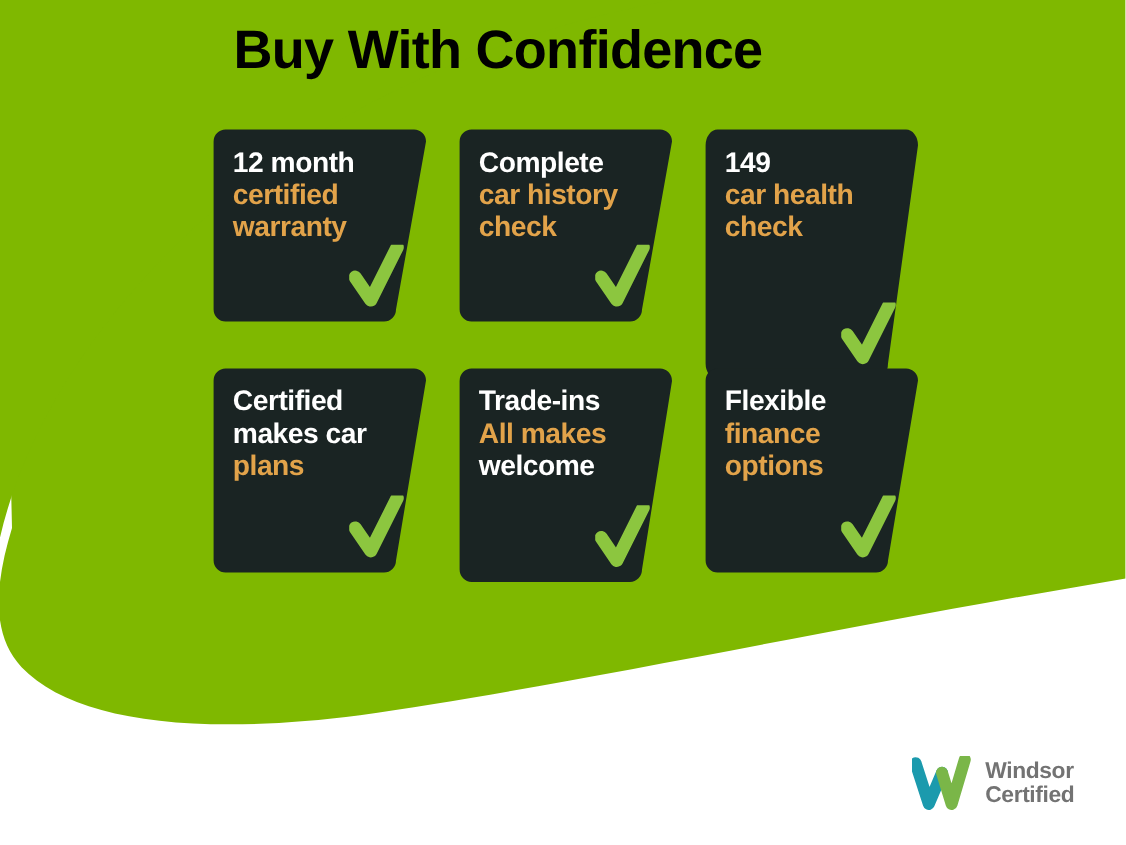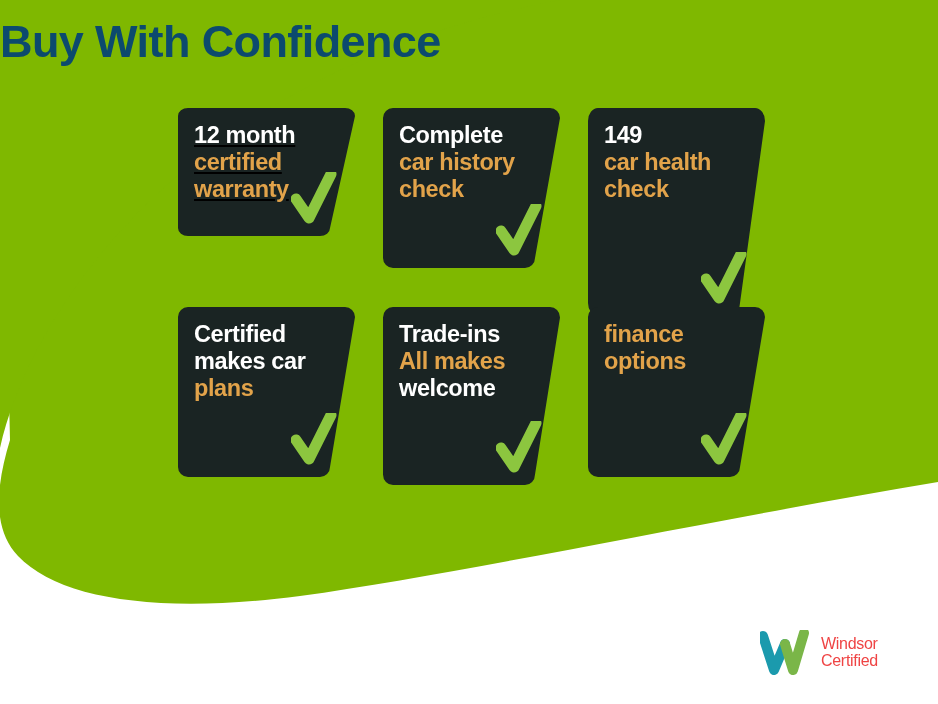--- a/index.html
+++ b/index.html
@@ -31,22 +31,22 @@
     width: 938px;
     height: 704px;
   }
 
   
   .title {
     position: absolute;
     left: 0;
     top: 16px;
     width: 830px;
-    text-align: left;
-    color: #0c4a6e;
+    text-align: center;
+    color: #000000;
     font-size: 45px;
     font-weight: bold;
     letter-spacing: -0.6px;
     line-height: 1.15;
     font-family: "Liberation Sans", sans-serif;
   }
 
   
   .cards {
     position: absolute;
@@ -107,42 +107,42 @@
     gap: 9px;
   }
   .logo-mark { width: 52px; height: 46px; flex: none; }
   .logo-text {
     display: flex;
     flex-direction: column;
     justify-content: center;
     line-height: 1.04;
   }
   .logo-text span {
-    color: #ef4444;
-    font-size: 16px;
-    font-weight: normal;
+    color: #737373;
+    font-size: 19px;
+    font-weight: bold;
     letter-spacing: -0.3px;
     font-family: "Liberation Sans", sans-serif;
   }
 </style>
 </head>
 <body>
 
 <div id="stage">
 
   <svg class="green-bg" viewBox="0 0 938 704" preserveAspectRatio="none">
     <path d="M 0,0 L 938,0 L 938,482 C 700,522 470,572 300,596 C 160,614 60,600 18,556 C -8,528 -4,486 10,440 L 0,0 Z" fill="#7fb800"></path>
     <path d="M 0,0 L 0,448 C 22,352 90,246 196,160 C 300,76 430,24 560,0 Z" fill="#7fb800"></path>
   </svg>
 
   <div class="title">Buy With Confidence</div>
 
   <div class="cards">
 
-    <div class="card" style="left:0px; top:0px; height:128px;text-decoration:underline;">
+    <div class="card" style="left:0px; top:0px; height:160px;">
       <svg class="card-shape" viewBox="0 0 177 160" preserveAspectRatio="none">
         <path d="M10,0 H167 a10,10 0 0 1 10,10 L152,150 a10,10 0 0 1 -10,10 H10 a10,10 0 0 1 -10,-10 V10 a10,10 0 0 1 10,-10 Z" fill="#1a2423"></path>
       </svg>
       <div class="card-body">
         <div class="card-line white">12 month</div>
         <div class="card-line amber">certified</div>
         <div class="card-line amber">warranty</div>
       </div>
       <svg class="tick" viewBox="0 0 46 56">
         <path d="M5 27 L18 46 L40 2" fill="none" stroke="#8cc63f" stroke-width="11" stroke-linecap="round" stroke-linejoin="round"></path>
@@ -203,20 +203,21 @@
       <svg class="tick" viewBox="0 0 46 56">
         <path d="M5 27 L18 46 L40 2" fill="none" stroke="#8cc63f" stroke-width="11" stroke-linecap="round" stroke-linejoin="round"></path>
       </svg>
     </div>
 
     <div class="card" style="left:410px; top:199px; height:170px;">
       <svg class="card-shape" viewBox="0 0 177 170" preserveAspectRatio="none">
         <path d="M10,0 H167 a10,10 0 0 1 10,10 L152,160 a10,10 0 0 1 -10,10 H10 a10,10 0 0 1 -10,-10 V10 a10,10 0 0 1 10,-10 Z" fill="#1a2423"></path>
       </svg>
       <div class="card-body">
+        <div class="card-line white">Flexible</div>
         <div class="card-line amber">finance</div>
         <div class="card-line amber">options</div>
       </div>
       <svg class="tick" viewBox="0 0 46 56">
         <path d="M5 27 L18 46 L40 2" fill="none" stroke="#8cc63f" stroke-width="11" stroke-linecap="round" stroke-linejoin="round"></path>
       </svg>
     </div>
 
   </div>
 

